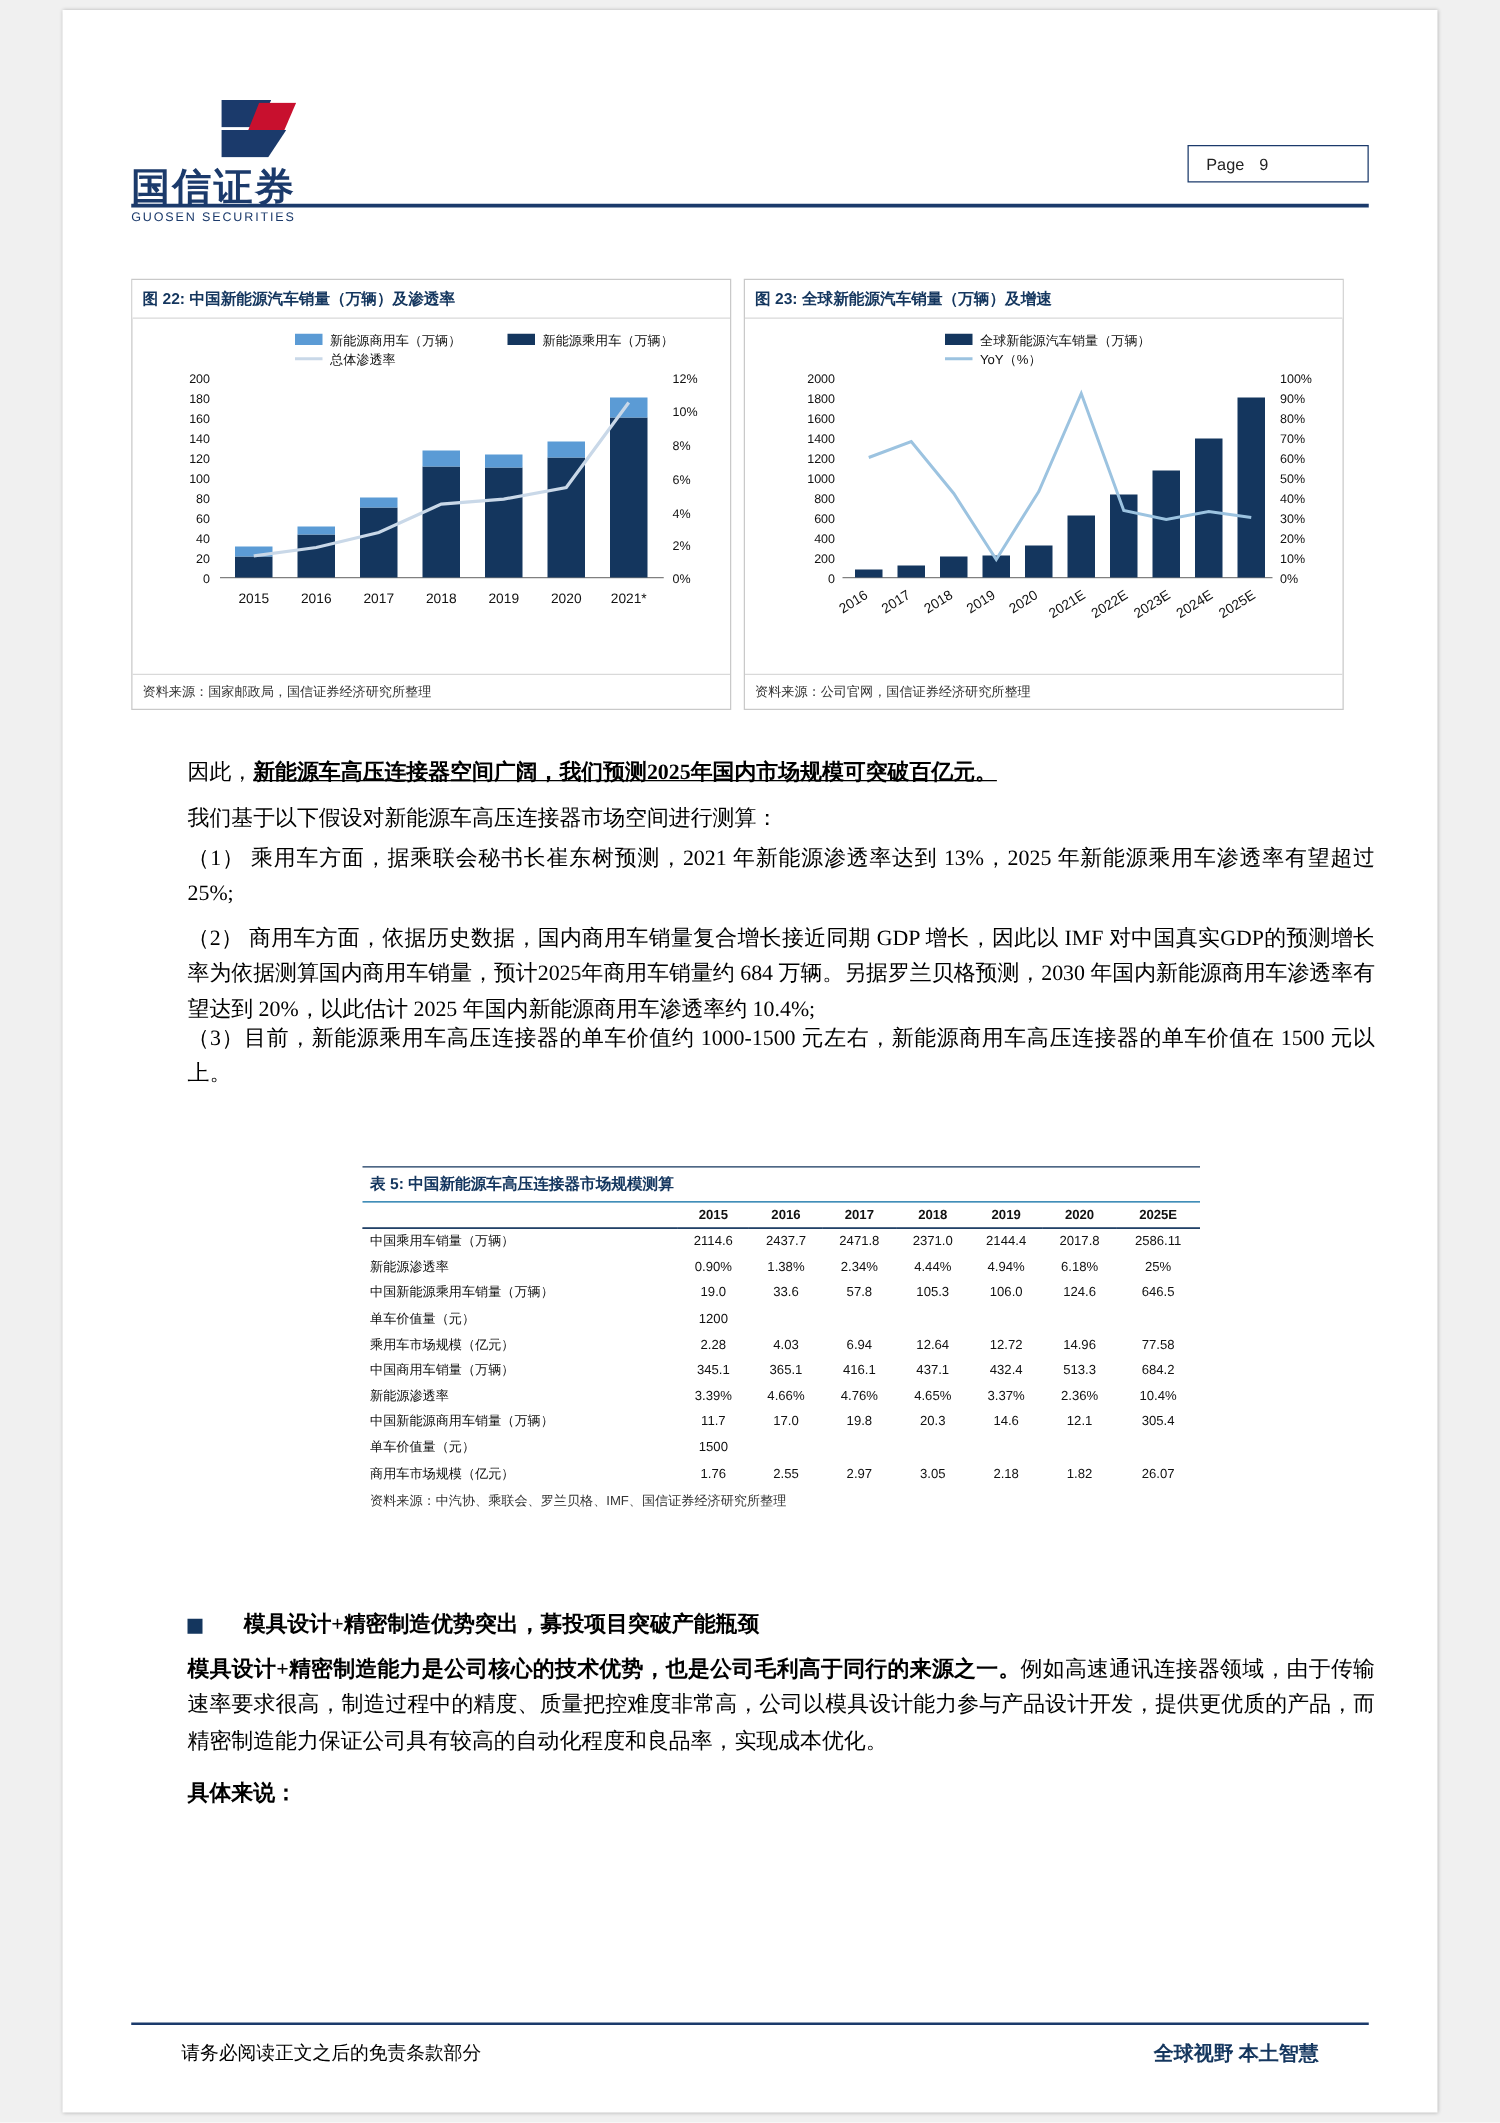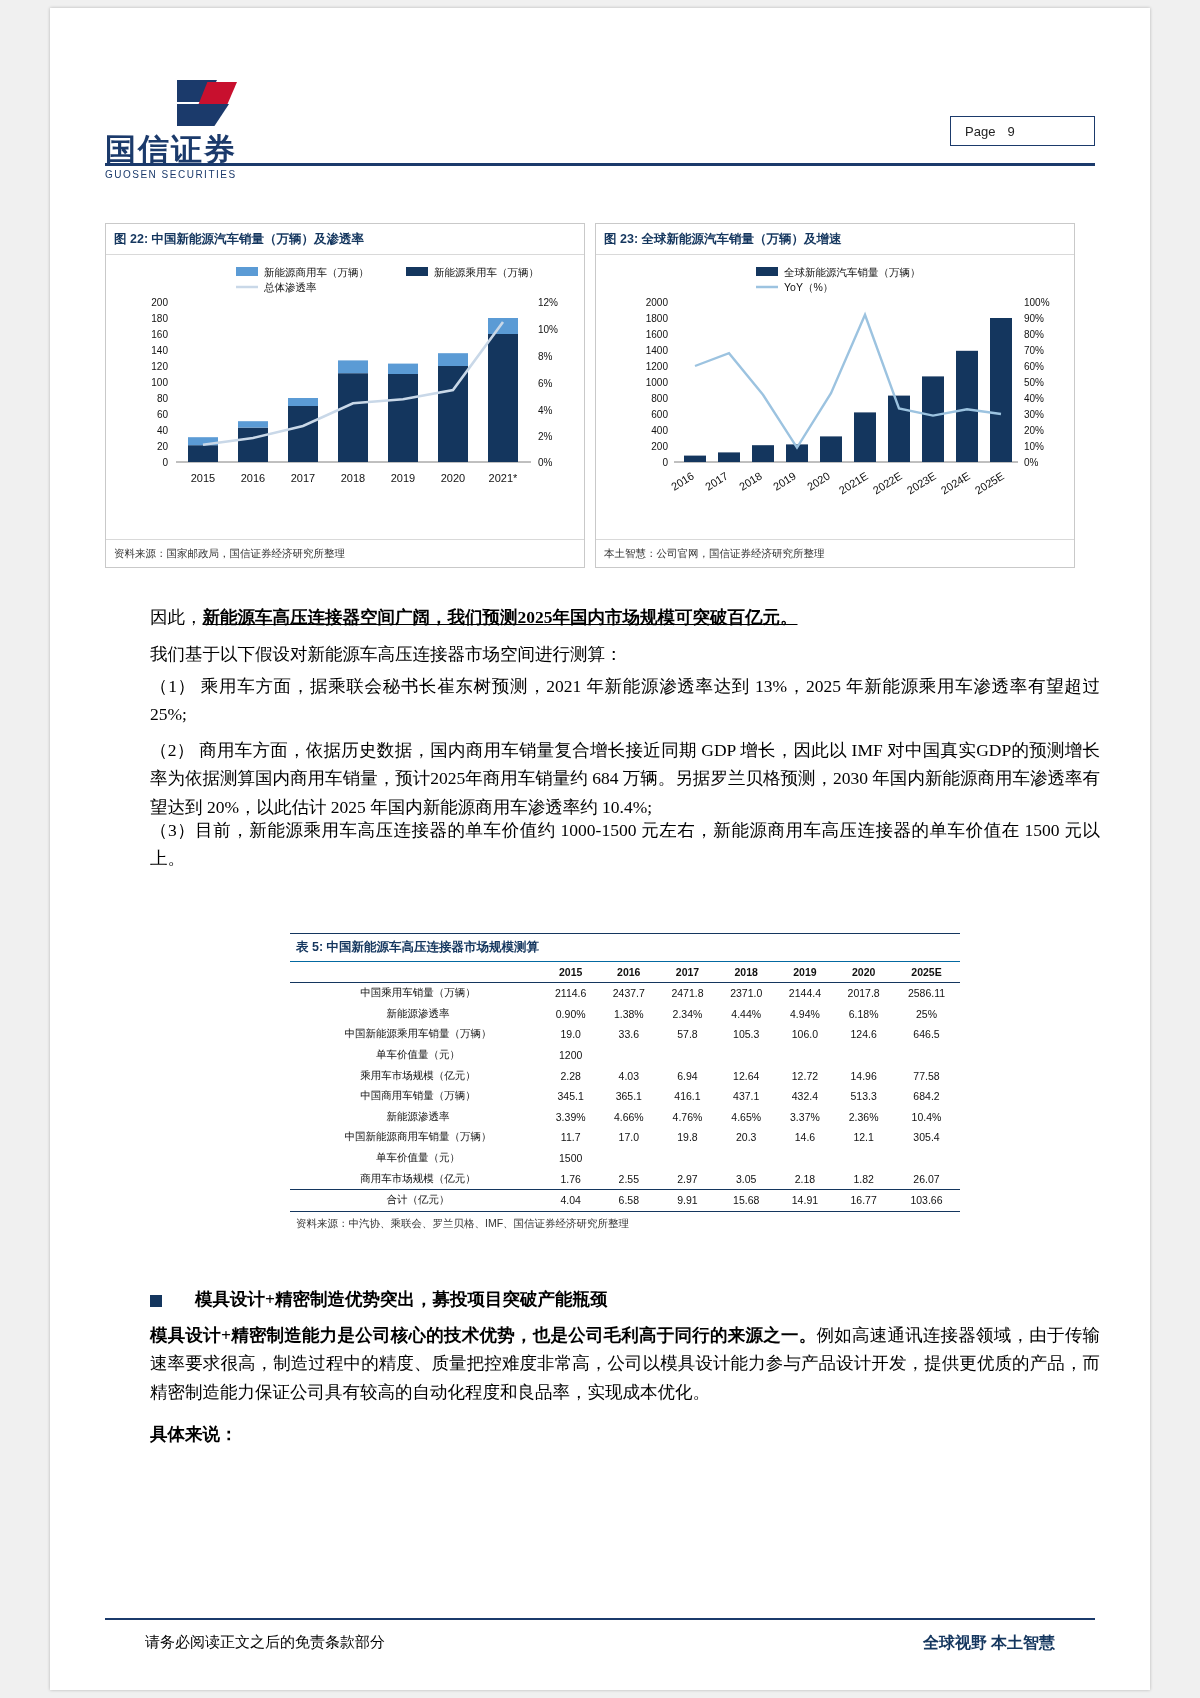--- a/index.html
+++ b/index.html
@@ -53,21 +53,21 @@
   .under { text-decoration:underline; }
 
   
   .tbl-wrap { position:absolute; left:240px; top:925px; width:670px; }
   .tbl-title { font-family:"Liberation Sans", sans-serif; font-size:12.5px; font-weight:bold; color:#14365e;
       border-top:1.5px solid #14365e; border-bottom:1px solid #0369a1; padding:5px 6px; }
   table.data { border-collapse:collapse; width:100%; font-family:"Liberation Sans", sans-serif; font-size:10.5px; color:#111; }
   table.data th { font-weight:bold; text-align:center; padding:4px 2px; border-bottom:1px solid #14365e; }
   table.data th.lbl { text-align:left; padding-left:6px; }
   table.data td { padding:3.3px 2px; text-align:center; }
-  table.data td.lbl { text-align:center; padding-left:6px; white-space:nowrap; }
+  table.data td.lbl { text-align:left; padding-left:6px; white-space:nowrap; }
   table.data tr.total td { border-top:1px solid #14365e; border-bottom:1.5px solid #14365e; }
   .tbl-src { font-family:"Liberation Sans", sans-serif; font-size:10.5px; color:#333; padding:5px 0 0 6px; }
 
   
   .foot-rule { position:absolute; left:55px; right:55px; bottom:70px; height:2px; background:#1b3a6b; }
   .foot-l { position:absolute; left:95px; bottom:38px; font-size:15px; color:#000;margin-top:28px; }
   .foot-r { position:absolute; right:95px; bottom:36px; font-size:16px; font-weight:bold; color:#14365e; }
 
   .bullet { position:absolute; left:100px; width:12px; height:12px; background:#14365e; }
   svg text { font-family:"Liberation Sans", sans-serif; }
@@ -233,21 +233,21 @@
             <text transform="translate(201,224) rotate(-32)" text-anchor="end">2019</text>
             <text transform="translate(235,224) rotate(-32)" text-anchor="end">2020</text>
             <text transform="translate(273,224) rotate(-32)" text-anchor="end">2021E</text>
             <text transform="translate(307,224) rotate(-32)" text-anchor="end">2022E</text>
             <text transform="translate(341,224) rotate(-32)" text-anchor="end">2023E</text>
             <text transform="translate(375,224) rotate(-32)" text-anchor="end">2024E</text>
             <text transform="translate(409,224) rotate(-32)" text-anchor="end">2025E</text>
           </g>
         </svg>
       </div>
-      <div class="fig-src">本土智慧：公司官网，国信证券经济研究所整理</div>
+      <div class="fig-src">资料来源：公司官网，国信证券经济研究所整理</div>
     </div>
   </div>
 
   <div class="body-txt" style="top:595px;">
     <span>因此，</span><span class="b-bold under">新能源车高压连接器空间广阔，我们预测2025年国内市场规模可突破百亿元。</span>
   </div>
 
   <div class="body-txt" style="top:632px;">我们基于以下假设对新能源车高压连接器市场空间进行测算：</div>
 
   <div class="body-txt" style="top:664px;">（1） 乘用车方面，据乘联会秘书长崔东树预测，2021 年新能源渗透率达到 13%，2025 年新能源乘用车渗透率有望超过 25%;</div>
@@ -365,30 +365,20 @@
         <tr>
           <td class="lbl">商用车市场规模（亿元）</td>
           <td>1.76</td>
           <td>2.55</td>
           <td>2.97</td>
           <td>3.05</td>
           <td>2.18</td>
           <td>1.82</td>
           <td>26.07</td>
         </tr>
-        <tr class="total">
-          <td class="lbl">合计（亿元）</td>
-          <td>4.04</td>
-          <td>6.58</td>
-          <td>9.91</td>
-          <td>15.68</td>
-          <td>14.91</td>
-          <td>16.77</td>
-          <td>103.66</td>
-        </tr>
       </tbody>
     </table>
     <div class="tbl-src">资料来源：中汽协、乘联会、罗兰贝格、IMF、国信证券经济研究所整理</div>
   </div>
 
   <div class="bullet" style="top:1287px;"></div>
   <div class="body-txt b-bold" style="top:1277px; left:145px; width:900px;">模具设计+精密制造优势突出，募投项目突破产能瓶颈</div>
 
   <div class="body-txt" style="top:1313px;">
     <span class="b-bold">模具设计+精密制造能力是公司核心的技术优势，也是公司毛利高于同行的来源之一。</span><span>例如高速通讯连接器领域，由于传输速率要求很高，制造过程中的精度、质量把控难度非常高，公司以模具设计能力参与产品设计开发，提供更优质的产品，而精密制造能力保证公司具有较高的自动化程度和良品率，实现成本优化。</span>

